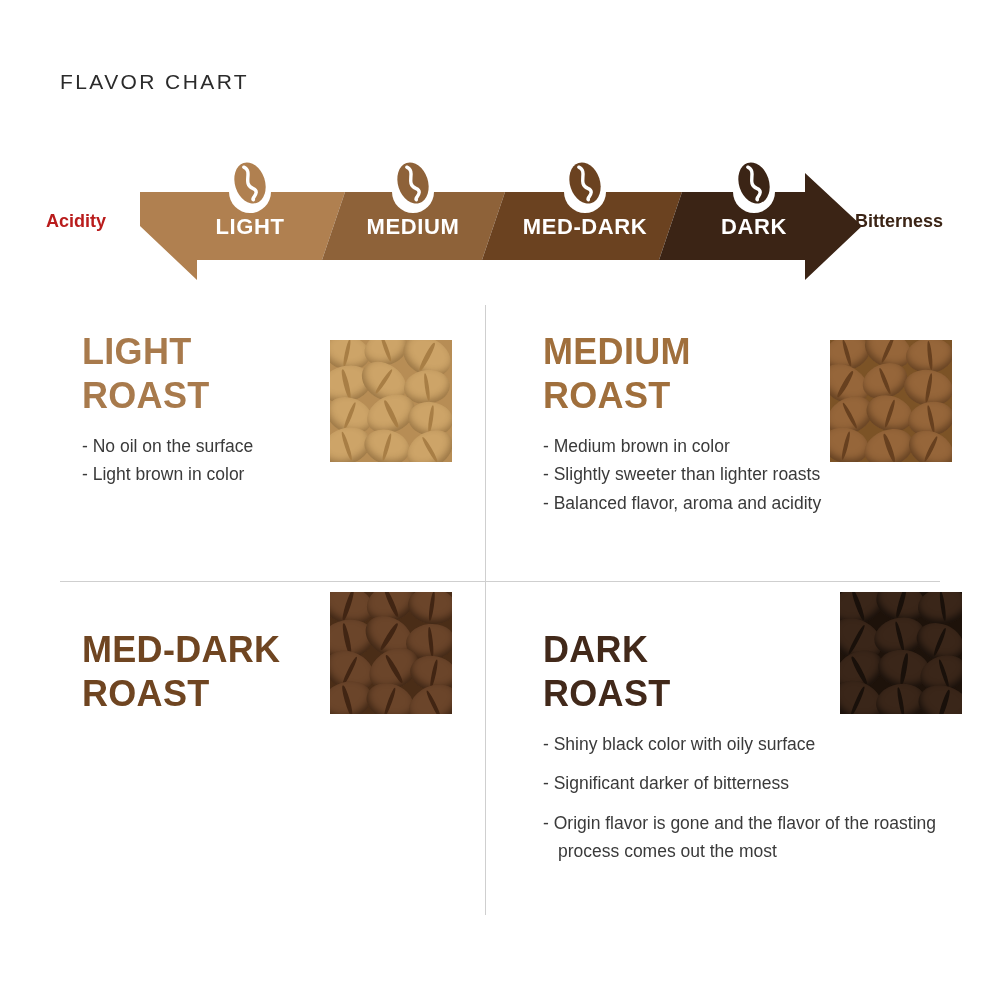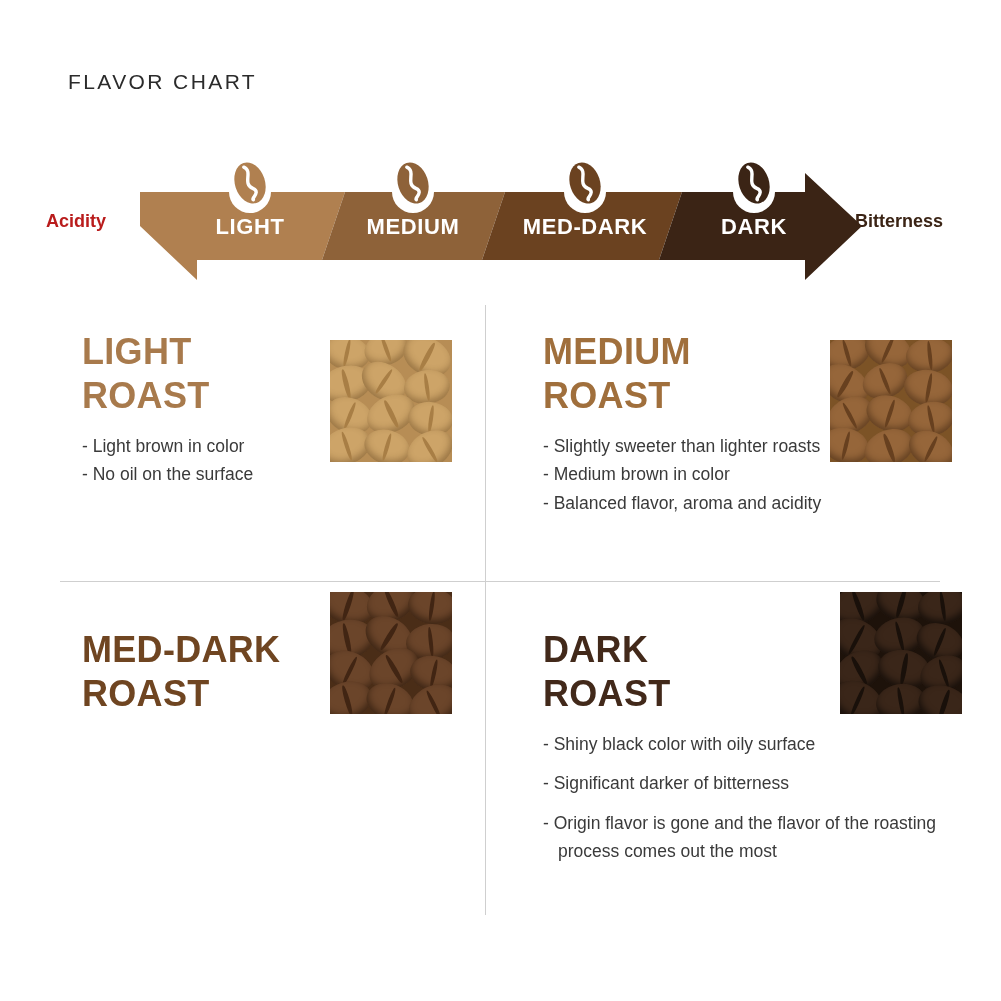--- a/index.html
+++ b/index.html
@@ -8,21 +8,21 @@
     background:#ffffff;
     font-family:"Liberation Sans", sans-serif;
     position:relative;
     overflow:hidden;
     -webkit-font-smoothing:antialiased;
   }
   .page{position:absolute;inset:0;}
 
   
   .title{
-    position:absolute;left:68px;top:70px;
+    position:absolute;left:60px;top:70px;
     font-size:21px;letter-spacing:2.4px;
     color:#2b2b2b;font-weight:400;
   }
 
   
   .spectrum{position:absolute;left:0;top:150px;width:1001px;height:130px;}
   .spectrum svg{display:block;}
   .seg-label{
     font-size:22px;font-weight:700;fill:#ffffff;
     letter-spacing:0.6px;
@@ -140,22 +140,22 @@
   <div class="end-label end-acidity">Acidity</div>
   <div class="end-label end-bitter">Bitterness</div>
 
   <div class="vline"></div>
   <div class="hline"></div>
 
   <div class="quad q-light">
     <h2 class="q-head c-light">LIGHT
 ROAST</h2>
     <ul class="bullets b-tight">
+      <li>- No oil on the surface</li>
       <li>- Light brown in color</li>
-      <li>- No oil on the surface</li>
     </ul>
   </div>
   <div class="photo p-light">
     <span class="bean" style="left:-6px;top:-4px;width:46px;height:34px;transform:rotate(12deg)"></span>
     <span class="bean" style="left:34px;top:-8px;width:44px;height:33px;transform:rotate(-20deg)"></span>
     <span class="bean" style="left:72px;top:-2px;width:50px;height:37px;transform:rotate(28deg)"></span>
     <span class="bean" style="left:-10px;top:26px;width:52px;height:36px;transform:rotate(-14deg)"></span>
     <span class="bean" style="left:30px;top:24px;width:48px;height:35px;transform:rotate(34deg)"></span>
     <span class="bean" style="left:74px;top:30px;width:46px;height:34px;transform:rotate(-8deg)"></span>
     <span class="bean" style="left:-4px;top:58px;width:47px;height:35px;transform:rotate(22deg)"></span>
@@ -163,22 +163,22 @@
     <span class="bean" style="left:78px;top:62px;width:45px;height:34px;transform:rotate(8deg)"></span>
     <span class="bean" style="left:-8px;top:88px;width:49px;height:36px;transform:rotate(-18deg)"></span>
     <span class="bean" style="left:34px;top:90px;width:46px;height:34px;transform:rotate(16deg)"></span>
     <span class="bean" style="left:76px;top:92px;width:48px;height:35px;transform:rotate(-30deg)"></span>
   </div>
 
   <div class="quad q-medium">
     <h2 class="q-head c-medium">MEDIUM
 ROAST</h2>
     <ul class="bullets b-tight">
+      <li>- Medium brown in color</li>
       <li>- Slightly sweeter than lighter roasts</li>
-      <li>- Medium brown in color</li>
       <li>- Balanced flavor, aroma and acidity</li>
     </ul>
   </div>
   <div class="photo p-medium">
     <span class="bean" style="left:-6px;top:-4px;width:46px;height:34px;transform:rotate(-16deg)"></span>
     <span class="bean" style="left:34px;top:-8px;width:48px;height:35px;transform:rotate(24deg)"></span>
     <span class="bean" style="left:76px;top:-2px;width:47px;height:35px;transform:rotate(-6deg)"></span>
     <span class="bean" style="left:-10px;top:26px;width:50px;height:36px;transform:rotate(30deg)"></span>
     <span class="bean" style="left:32px;top:24px;width:46px;height:34px;transform:rotate(-22deg)"></span>
     <span class="bean" style="left:74px;top:30px;width:49px;height:36px;transform:rotate(10deg)"></span>

